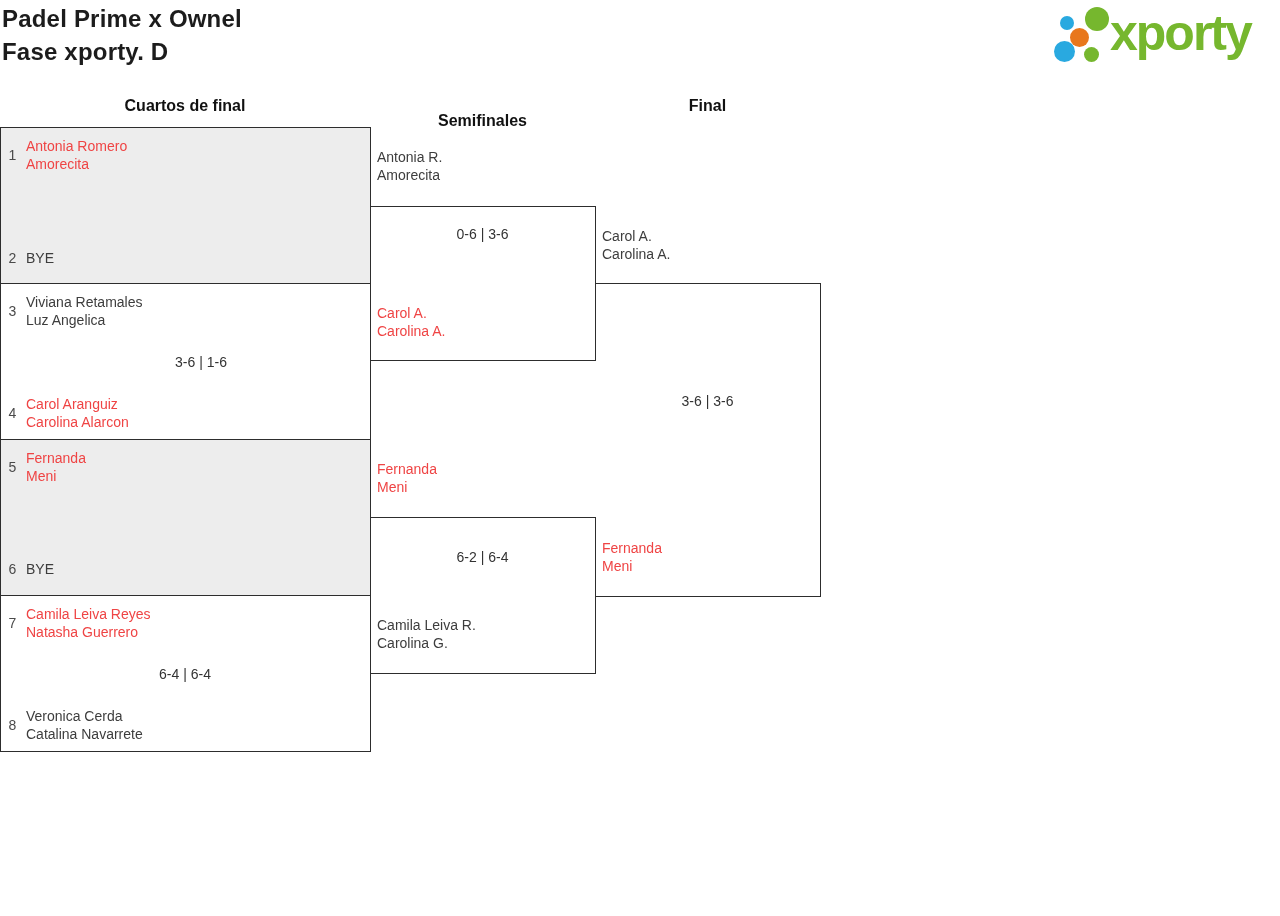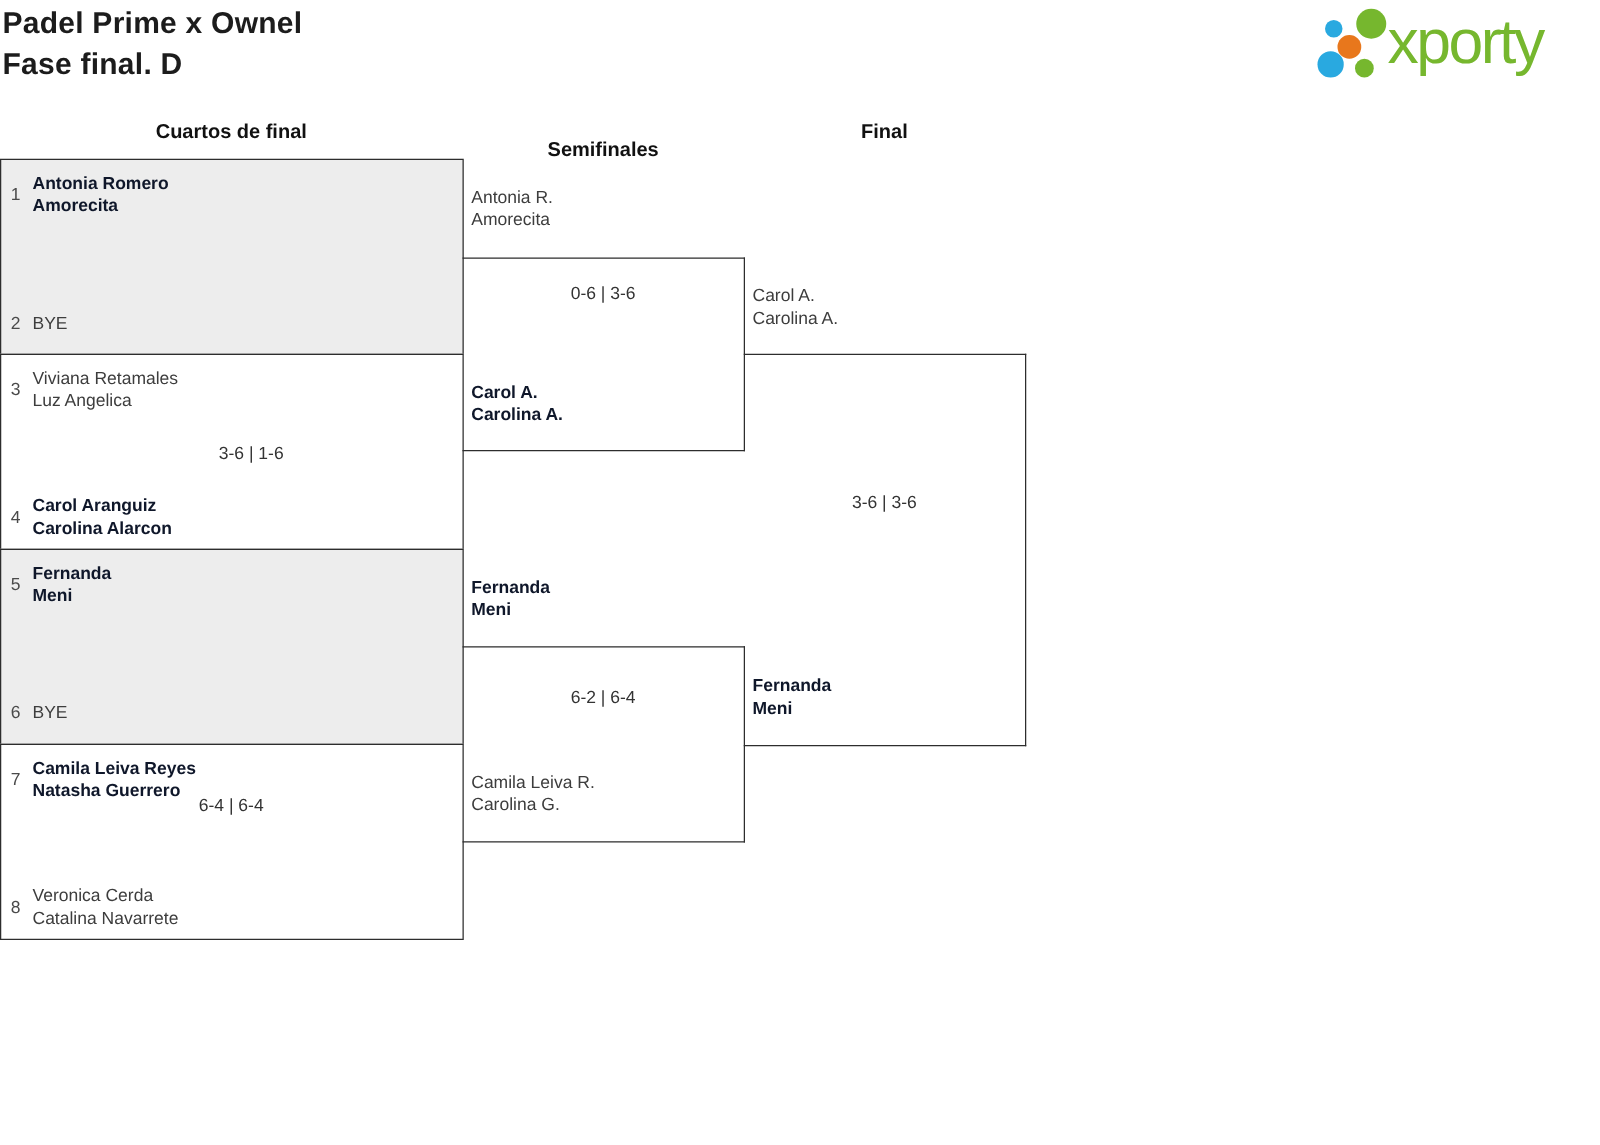--- a/index.html
+++ b/index.html
@@ -11,21 +11,21 @@
   .title {
     position:absolute; left:2px; top:2px;
     font-size:24px; font-weight:700; line-height:33px; color:#1c1c1c;
     letter-spacing:0.2px;
   }
   
   .logo { position:absolute; left:1048px; top:0; width:230px; height:72px; }
   .dot { position:absolute; border-radius:50%; }
   .logo-text {
     position:absolute; left:1110px; top:2px;
-    font-size:50px; line-height:62px; font-weight:400;
+    font-size:50px; line-height:62px; font-weight:700;
     letter-spacing:-2px;
   }
   
   .colhead {
     position:absolute; top:97px; font-size:16px; font-weight:700;
     color:#111; text-align:center;
   }
   .ch0 { left:0; width:370px; }
   .ch1 { left:370px; width:225px;margin-top:15px; }
   .ch2 { left:595px; width:225px; }
@@ -37,32 +37,32 @@
   .box.gray { background:#ededed; }
   .obox {
     position:absolute; box-sizing:border-box;
     border:1px solid #2d2d2d; border-left:none; background:transparent;
   }
   
   .entry { position:absolute; display:flex; align-items:center; }
   .num { flex:none; width:17px; text-align:center; font-size:14px; color:#4a4a4a; }
   .names { font-size:14px; line-height:18px; color:#3d3d3d; padding-left:5px; }
   .entry.noseed .names { padding-left:0; }
-  .entry.w .names { font-weight:700; color:#0f172a; }
+  .entry.w .names { font-weight:400; color:#ef4444; }
   
   .score { position:absolute; font-size:14px; color:#333; text-align:center; }
 </style>
 </head>
 <body>
 
 <div class="page">
 
   <div class="title">
     <div>Padel Prime x Ownel</div>
-    <div>Fase final. D</div>
+    <div>Fase xporty. D</div>
   </div>
 
   <div class="logo">
     <span class="dot" style="left:12px; top:16px; width:14px; height:14px; background:#29a9e0;"></span>
     <span class="dot" style="left:37px; top:7px; width:24px; height:24px; background:#76b72e;"></span>
     <span class="dot" style="left:22px; top:28px; width:19px; height:19px; background:#e8771c;"></span>
     <span class="dot" style="left:6px; top:41px; width:21px; height:21px; background:#29a9e0;"></span>
     <span class="dot" style="left:36px; top:47px; width:15px; height:15px; background:#76b72e;"></span>
   </div>
   <div class="logo-text" style="color:#76b72e;">xporty</div>
@@ -124,21 +124,21 @@
     </span>
   </div>
 
   <div class="entry w" style="left:4px; top:605px;">
     <span class="num">7</span>
     <span class="names">
       <div>Camila Leiva Reyes</div>
       <div>Natasha Guerrero</div>
     </span>
   </div>
-  <div class="score" style="left:0; width:370px; top:636px;">6-4 | 6-4</div>
+  <div class="score" style="left:0; width:370px; top:666px;">6-4 | 6-4</div>
   <div class="entry" style="left:4px; top:707px;">
     <span class="num">8</span>
     <span class="names">
       <div>Veronica Cerda</div>
       <div>Catalina Navarrete</div>
     </span>
   </div>
 
   <div class="entry noseed" style="left:377px; top:148px;">
     <span class="names">

